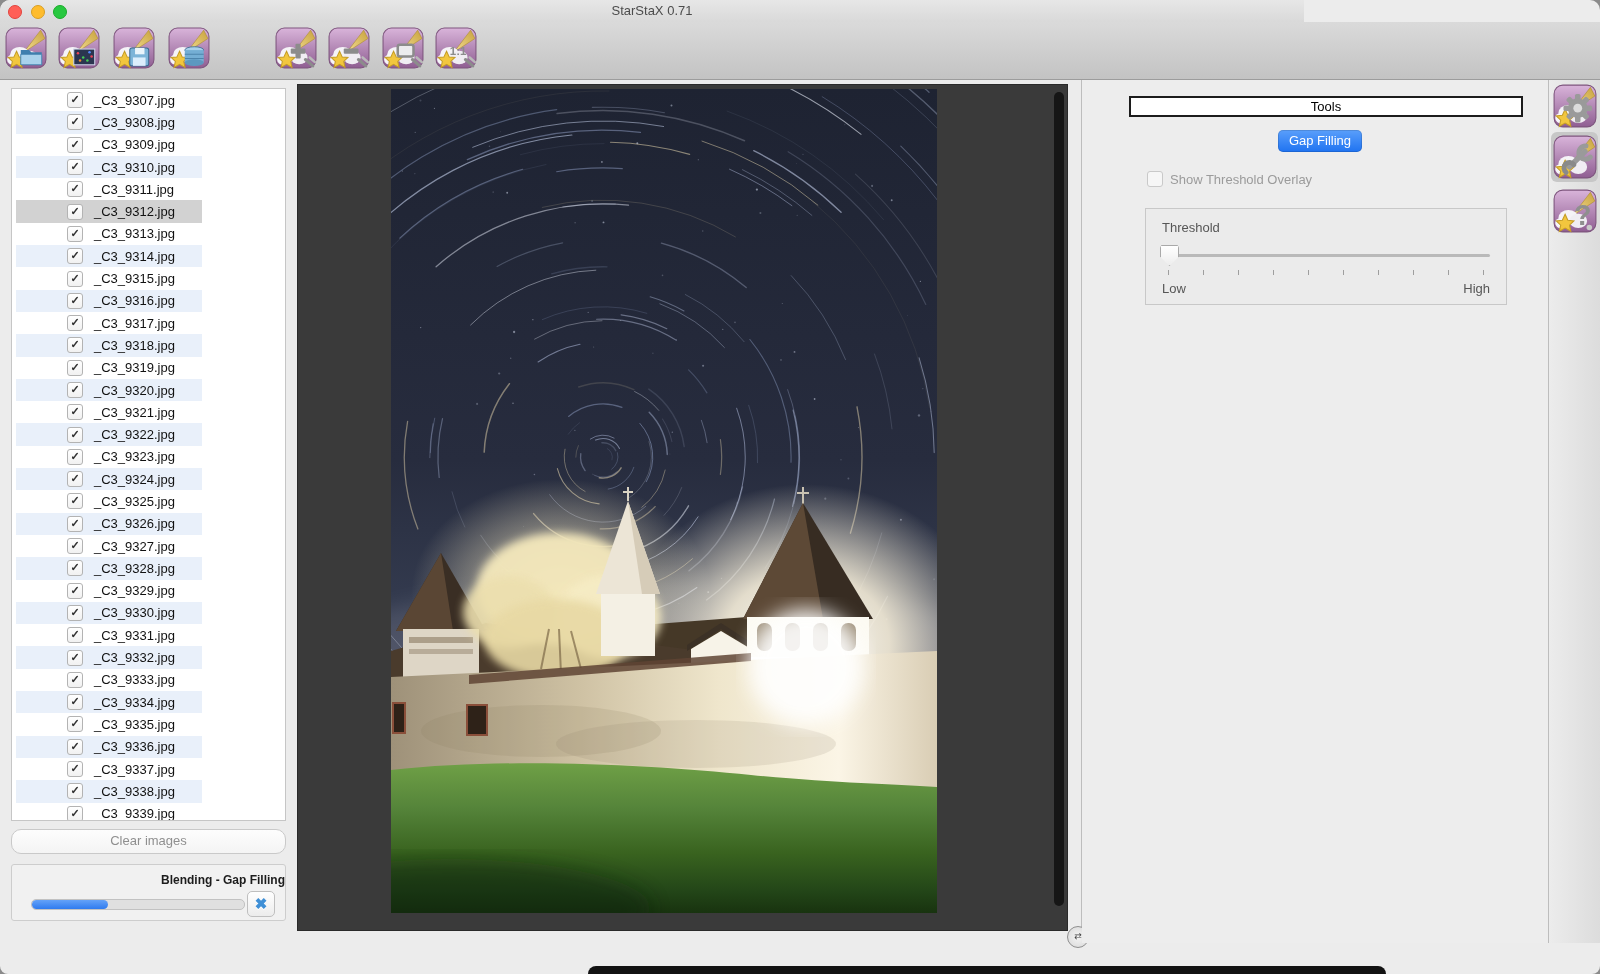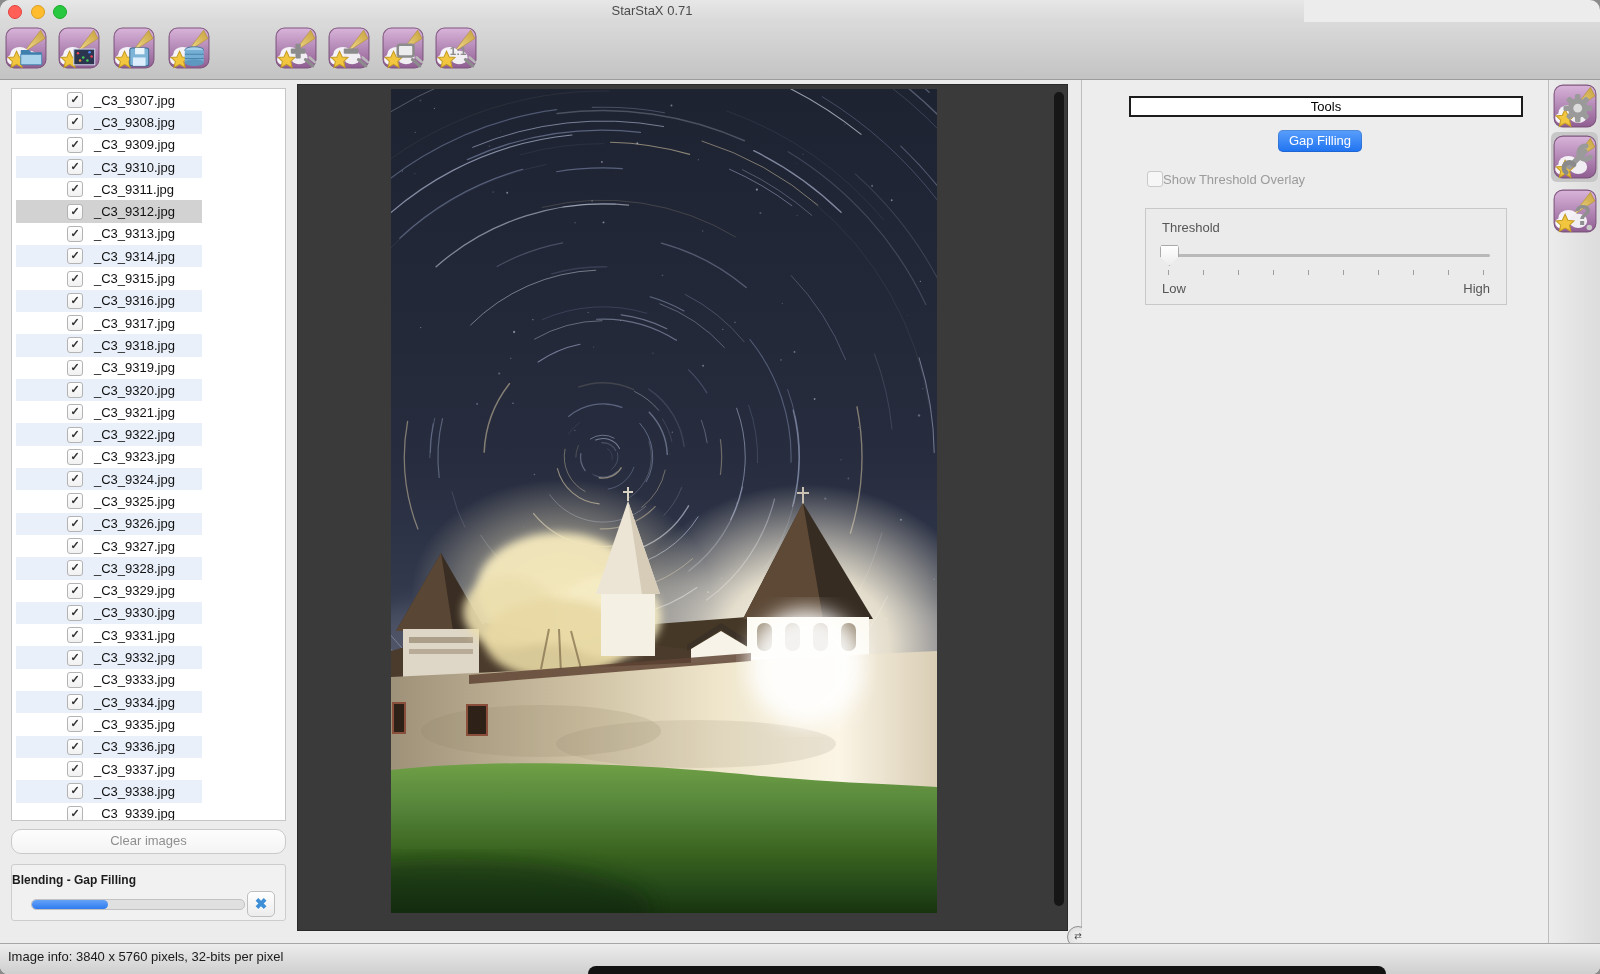--- a/index.html
+++ b/index.html
@@ -18,40 +18,40 @@
   #sidebar{position:absolute;left:0;top:80px;width:287px;height:863px;background:#ececec;}
   #file-list{position:absolute;left:11px;top:8px;width:273px;height:731px;background:#fff;border:1px solid #c6c6c6;overflow:hidden;}
   .frow{position:relative;height:22.3px;display:flex;align-items:center;}
   .frow .stripe{position:absolute;left:4px;top:0;width:186px;height:100%;}
   .frow.alt .stripe{background:#e9f0fa;}
   .frow.sel .stripe{background:#d2d2d2;}
   .cb{position:relative;z-index:2;width:14px;height:14px;margin-left:55px;border:1px solid #b3b3b3;border-radius:3px;background:linear-gradient(#ffffff,#f1f1f1);font-size:11px;font-weight:bold;color:#333;line-height:13px;text-align:center;flex:0 0 auto;}
   .fname{position:relative;z-index:2;margin-left:11px;font-size:13px;color:#111;}
   #clear-btn{position:absolute;left:11px;top:749px;width:273px;height:23px;background:linear-gradient(#fdfdfd,#f4f4f4);border:1px solid #c9c9c9;border-radius:10px;font-size:13px;color:#8f8f8f;text-align:center;line-height:22px;}
   #blend-box{position:absolute;left:11px;top:784px;width:273px;height:55px;background:#f1f1f1;border:1px solid #cdcdcd;border-radius:3px;}
-  #blend-title{position:absolute;left:0;right:0;top:8px;text-align:left;font-size:12px;font-weight:bold;color:#1c1c1c;}
+  #blend-title{position:absolute;left:0;right:0;top:8px;text-align:right;font-size:12px;font-weight:bold;color:#1c1c1c;}
   #progress-track{position:absolute;left:19px;top:34px;width:212px;height:9px;background:#e0e0e0;border:1px solid #c2c2c2;border-radius:5px;}
   #progress-fill{height:9px;border-radius:5px;background:linear-gradient(#64a2f8,#2f7bef);}
   #cancel-btn{position:absolute;right:10px;top:26px;width:26px;height:24px;border-radius:5px;background:linear-gradient(#ffffff,#ececec);border:1px solid #bfbfbf;text-align:center;}
   #cancel-btn span{font-size:15px;font-weight:bold;color:#3f8fd6;line-height:23px;text-shadow:0 1px 0 #fff;}
   
   #canvas{position:absolute;left:297px;top:84px;width:771px;height:847px;background:#3a3a3a;border:1px solid #2a2a2a;box-sizing:border-box;}
   #photo{position:absolute;left:93px;top:4px;width:546px;height:824px;background:#1c2130;}
   #photo svg{display:block;}
   #vscroll{position:absolute;right:3px;top:7px;width:10px;height:814px;background:#161616;border-radius:5px;}
   #splitter-dot{position:absolute;left:1067px;top:926px;width:20px;height:20px;border-radius:50%;background:radial-gradient(#f4f4f4,#d7d7d7);border:1px solid #8f8f8f;text-align:center;font-size:9px;color:#444;line-height:19px;}
   .vsep1{position:absolute;left:1081px;top:80px;width:1px;height:863px;background:#bdbdbd;}
   .vsep2{position:absolute;left:1548px;top:80px;width:1px;height:863px;background:#bdbdbd;}
   
   #tools-panel{position:absolute;left:1082px;top:80px;width:466px;height:863px;background:#ededed;}
   #tools-header{position:absolute;left:47px;top:16px;width:390px;height:17px;background:#fff;border:2px solid #1c1c1c;text-align:center;font-size:13px;color:#000;line-height:17px;}
   #gapfill-btn{position:absolute;left:196px;top:50px;width:84px;height:22px;border-radius:5px;background:linear-gradient(#5a9ffb,#1f73f1);color:#fff;font-size:13px;text-align:center;line-height:22px;box-shadow:inset 0 0 0 1px rgba(0,0,0,.12);}
   #overlay-row{position:absolute;left:65px;top:91px;height:16px;display:flex;align-items:center;}
   #overlay-cb{width:14px;height:14px;border:1px solid #c9c9c9;border-radius:3px;background:#f6f6f6;}
-  #overlay-label{margin-left:0;font-size:13px;color:#9b9b9b;}
+  #overlay-label{margin-left:7px;font-size:13px;color:#9b9b9b;}
   .group{position:absolute;left:63px;width:360px;height:95px;border:1px solid #c8c8c8;background:#ebebeb;}
   #grp-threshold{top:128px;} #grp-amount{top:251px;}
   .grp-label{position:absolute;left:16px;top:11px;font-size:13px;color:#565656;}
   .track{position:absolute;left:16px;right:16px;top:45px;height:3px;background:#b9b9b9;border-radius:2px;}
   .thumb{position:absolute;top:36px;width:19px;height:21px;background:linear-gradient(#ffffff,#ededed);border:1px solid #a9a9a9;clip-path:polygon(8% 0,92% 0,100% 12%,100% 55%,50% 100%,0 55%,0 12%);box-sizing:border-box;}
   .ticks{position:absolute;left:22px;right:22px;top:61px;height:6px;display:flex;justify-content:space-between;}
   .ticks i{width:1px;height:5px;background:#9e9e9e;}
   .minlab{position:absolute;left:16px;top:72px;font-size:13px;color:#565656;}
   .maxlab{position:absolute;right:16px;top:72px;font-size:13px;color:#565656;}
   
@@ -766,17 +766,14 @@
             <polygon points="18,24 34,3 38,11" fill="url(#beamGrad)" stroke="#b08f33" stroke-width="0.6"></polygon>
             <ellipse cx="14" cy="26" rx="9" ry="7" fill="#f5f3f7"></ellipse>
             <ellipse cx="23" cy="29" rx="8" ry="6.5" fill="#f0edf3"></ellipse>
             <ellipse cx="8" cy="31" rx="6" ry="5" fill="#f7f5f9"></ellipse>
             <polygon points="11,23 13.5,28.5 19,29 15,32.8 16.2,38.5 11,35.5 5.8,38.5 7,32.8 3,29 8.5,28.5" fill="#f2c63e" stroke="#c59d27" stroke-width="1"></polygon>
             <text x="27" y="33" font-size="26" font-weight="bold" fill="#8f8f8f" text-anchor="middle" font-family="Liberation Sans, sans-serif">?</text>
             <circle cx="33" cy="35" r="2.5" fill="#c9c9c9"></circle>
           </svg></span></div>
     </div>
 
-  <div id="statusbar">
-    <div id="status-text">Image info: 3840 x 5760 pixels, 32-bits per pixel</div>
-  </div>
 </div>
 <div id="dock-strip"></div>
 
 </body></html>

